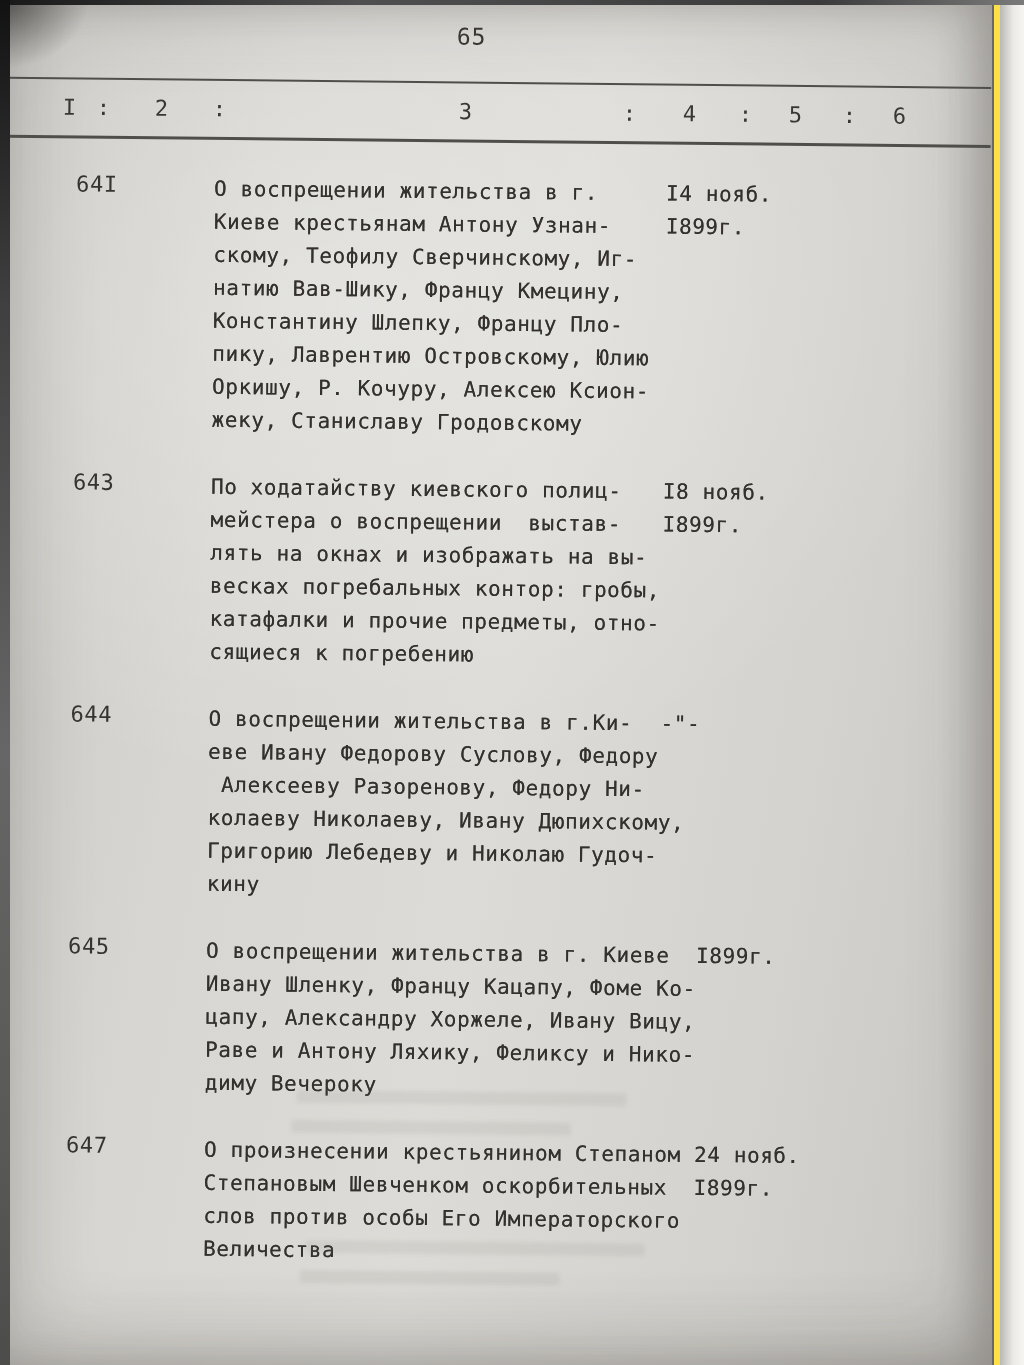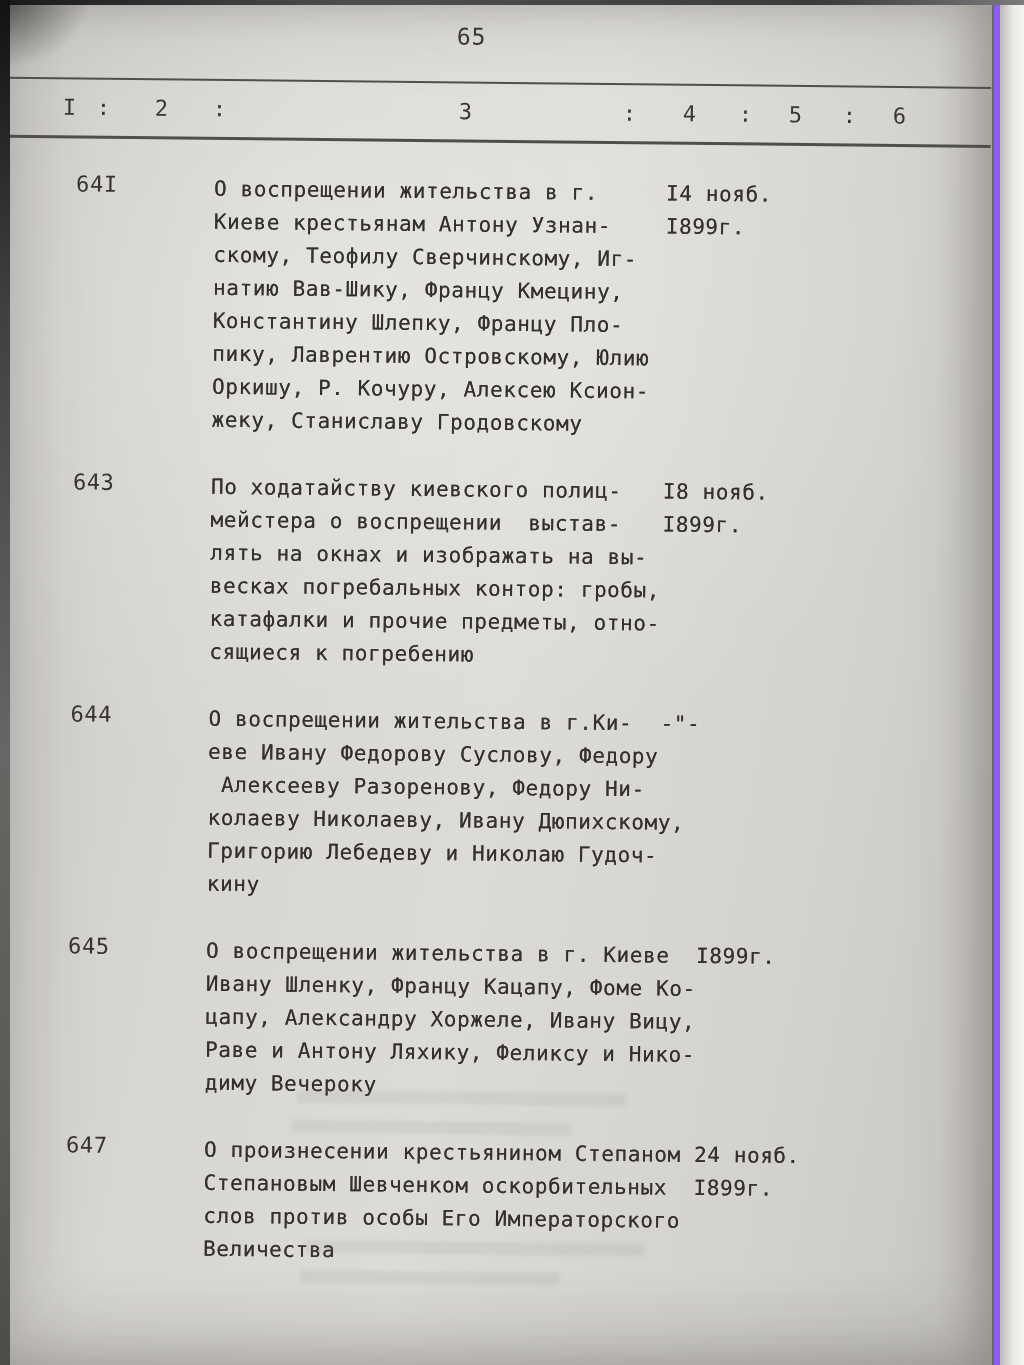--- a/index.html
+++ b/index.html
@@ -5,21 +5,21 @@
   html, body { margin: 0; padding: 0; }
   body {
     width: 1024px; height: 1365px;
     background: #f4f3f0;
     font-family: "DejaVu Sans Mono", "Liberation Mono", monospace;
     overflow: hidden;
   }
   .scan {
     position: relative;
     width: 1024px; height: 1365px;
-    background: #8b5cf6;
+    background: #fde047;
     overflow: hidden;
   }
   .paper {
     position: absolute;
     left: 8px; top: 5px;
     width: 984px; height: 1360px;
     background:
       radial-gradient(ellipse 900px 700px at 35% 22%, rgba(255,255,255,0.30), rgba(255,255,255,0) 70%),
       linear-gradient(100deg, #c9c8c4 0%, #d7d6d2 25%, #dcdbd7 50%, #d3d2ce 78%, #c7c6c2 100%);
     box-shadow:

